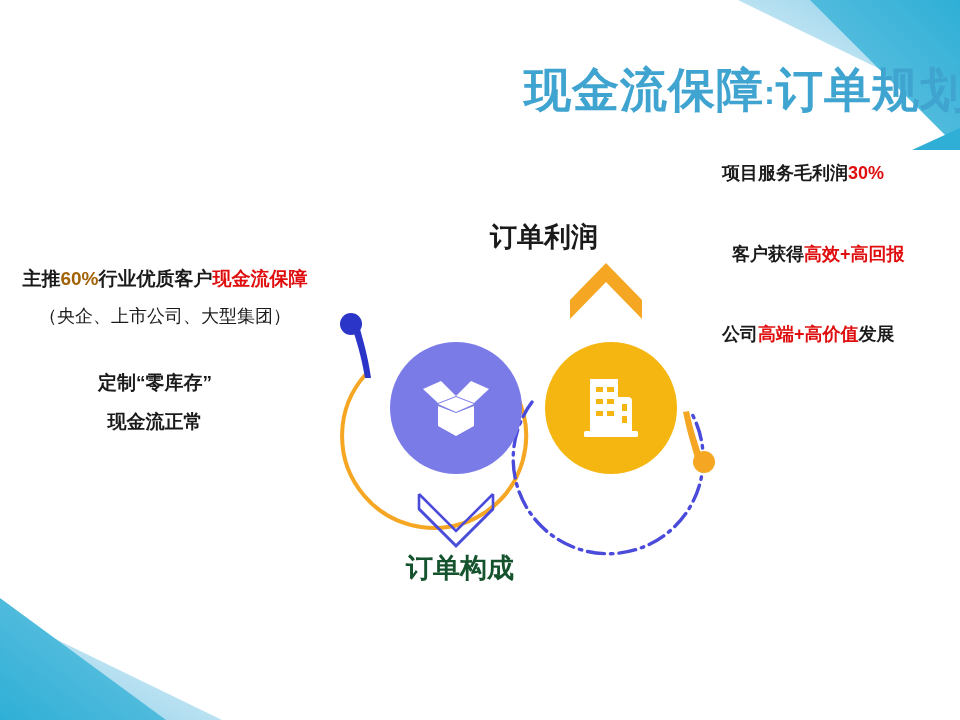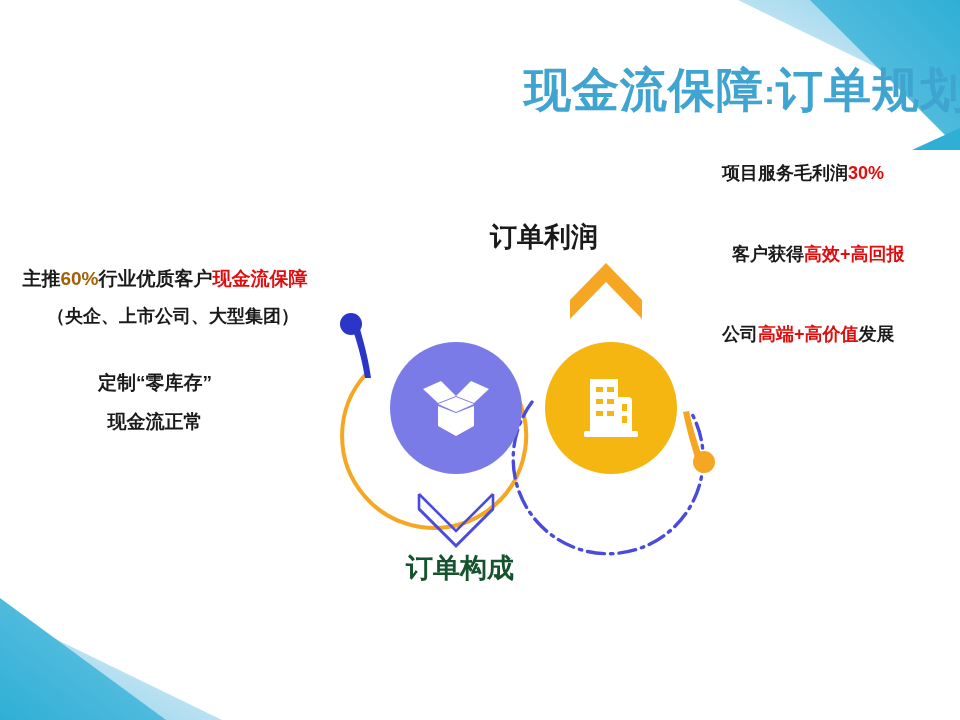--- a/index.html
+++ b/index.html
@@ -53,24 +53,23 @@
     font-weight: bold;
     line-height: 1.35;
     white-space: nowrap;
   }
   #left-sub {
     left: 0px;
     top: 304px;
     width: 330px;
     text-align: center;
     font-size: 18px;
-    font-weight: bold;
+    font-weight: normal;
     line-height: 1.35;
     white-space: nowrap;
-    padding-left: 8px;
   }
   #left-list {
     left: 10px;
     top: 364px;
     width: 290px;
     text-align: center;
     font-size: 19px;
     font-weight: bold;
     line-height: 2.05;
   }

